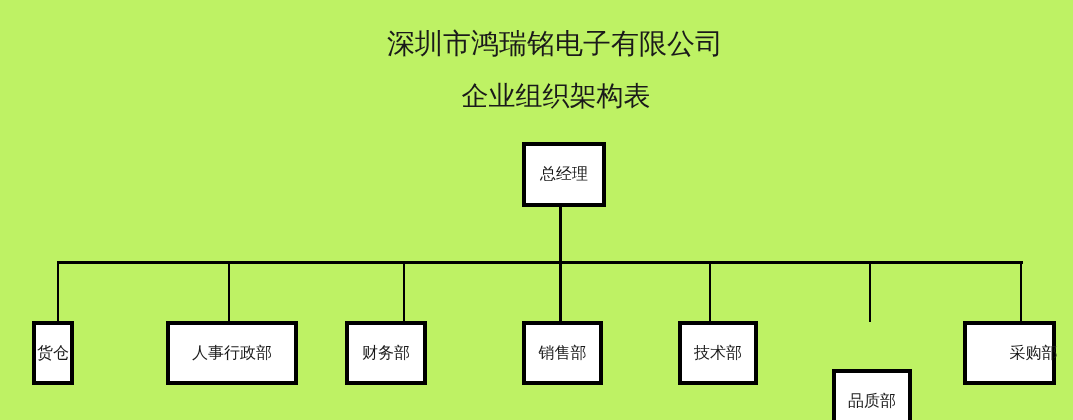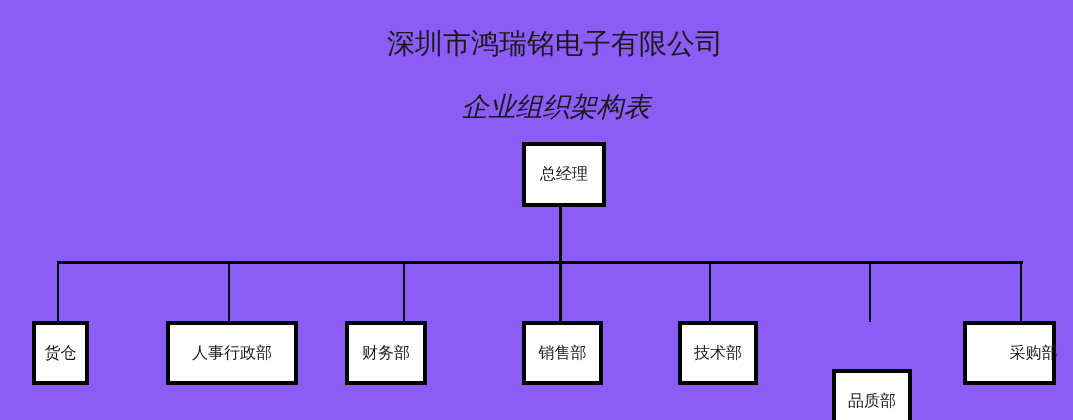--- a/index.html
+++ b/index.html
@@ -1,59 +1,58 @@
 <!DOCTYPE html>
 <html><head>
 <meta charset="utf-8">
 <style>
   * { margin: 0; padding: 0; box-sizing: border-box; }
   html, body { background: #ffffff; }
   .canvas {
     position: relative;
     width: 1073px;
     height: 420px;
-    background: #8b5cf6;
+    background: #bef264;
     font-family: "Liberation Sans", sans-serif;
     color: #1a1a1a;
     overflow: hidden;
   }
   .title-company {
     position: absolute;
     top: 27px;
     left: 555px;
     transform: translateX(-50%);
     font-size: 28px;
     line-height: 33px;
     white-space: nowrap;
     letter-spacing: 0px;
   }
   .title-sub {
     position: absolute;
-    top: 91px;
+    top: 80px;
     left: 556px;
     transform: translateX(-50%);
     font-size: 27px;
     line-height: 32px;
     white-space: nowrap;
-    font-style: italic;
   }
   .node {
     position: absolute;
     border: 4px solid #000000;
     background: #ffffff;
     display: flex;
     align-items: center;
     justify-content: center;
     font-size: 16px;
     white-space: nowrap;
     z-index: 2;
   }
   .node-root   { left: 522px; top: 142px; width: 84px;  height: 65px; }
   .node-dept   { top: 321px; height: 64px; }
-  .node-d0 { left: 32px;  width: 57px;  }
+  .node-d0 { left: 32px;  width: 42px;  }
   .node-d1 { left: 166px; width: 132px; }
   .node-d2 { left: 345px; width: 82px;  }
   .node-d3 { left: 522px; width: 81px;  }
   .node-d4 { left: 678px; width: 80px;  }
   .node-d5 { left: 832px; width: 80px; margin-top: 48px;  }
   .node-d6 { left: 963px; width: 93px; padding-left: 48px;  }
   .line { position: absolute; background: #000000; z-index: 1; }
   .line-root-vertical { left: 559px; top: 206px; width: 3px; height: 116px; }
   .line-horizontal    { left: 57px;  top: 261px; width: 966px; height: 3px; }
   .drop { position: absolute; background: #000000; top: 263px; width: 2px; height: 59px; z-index: 1; }

